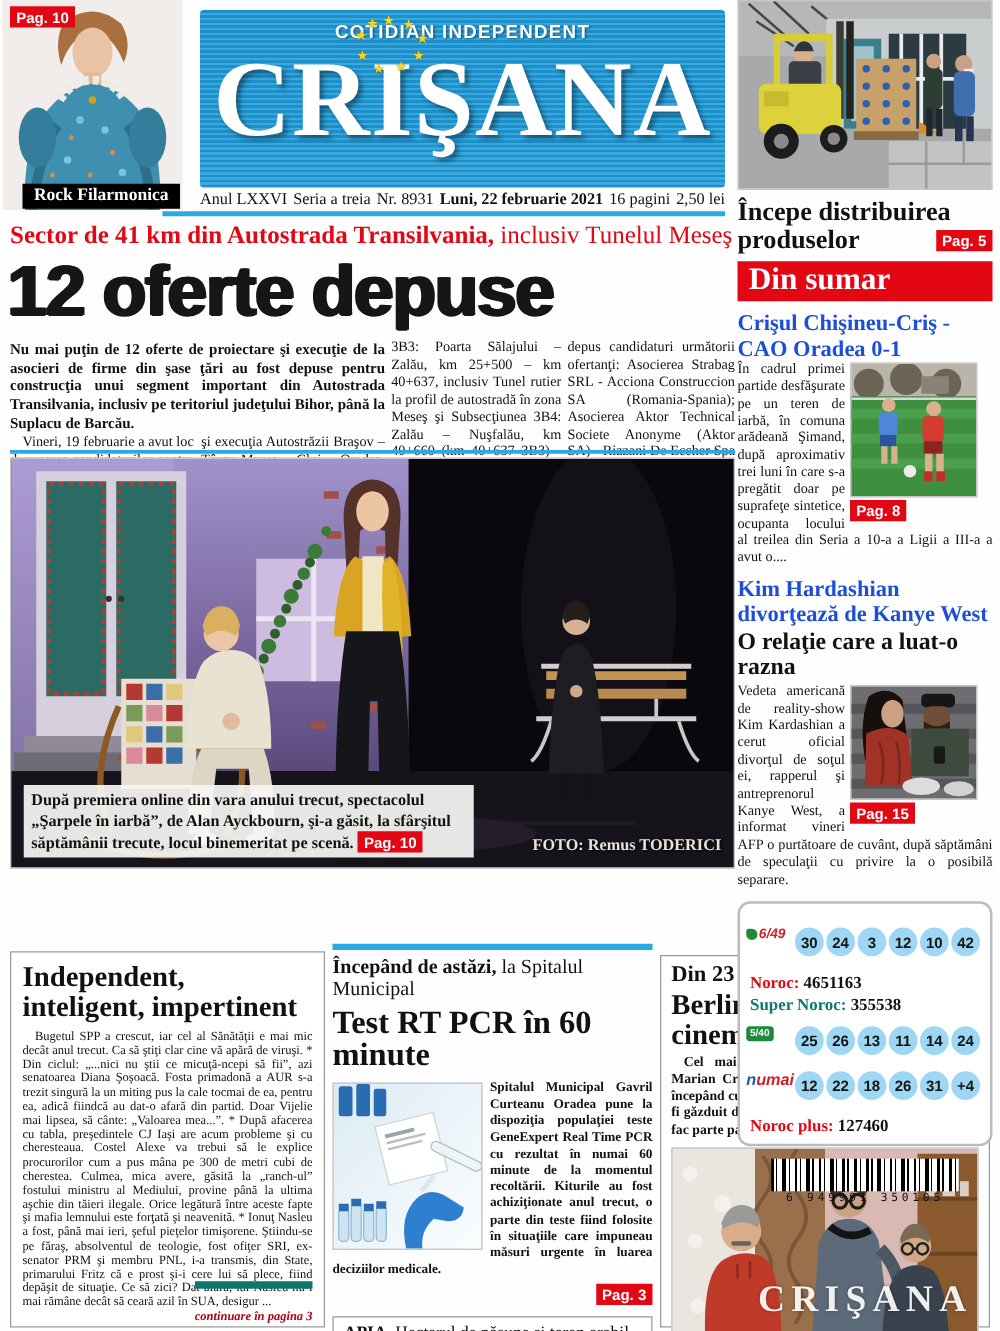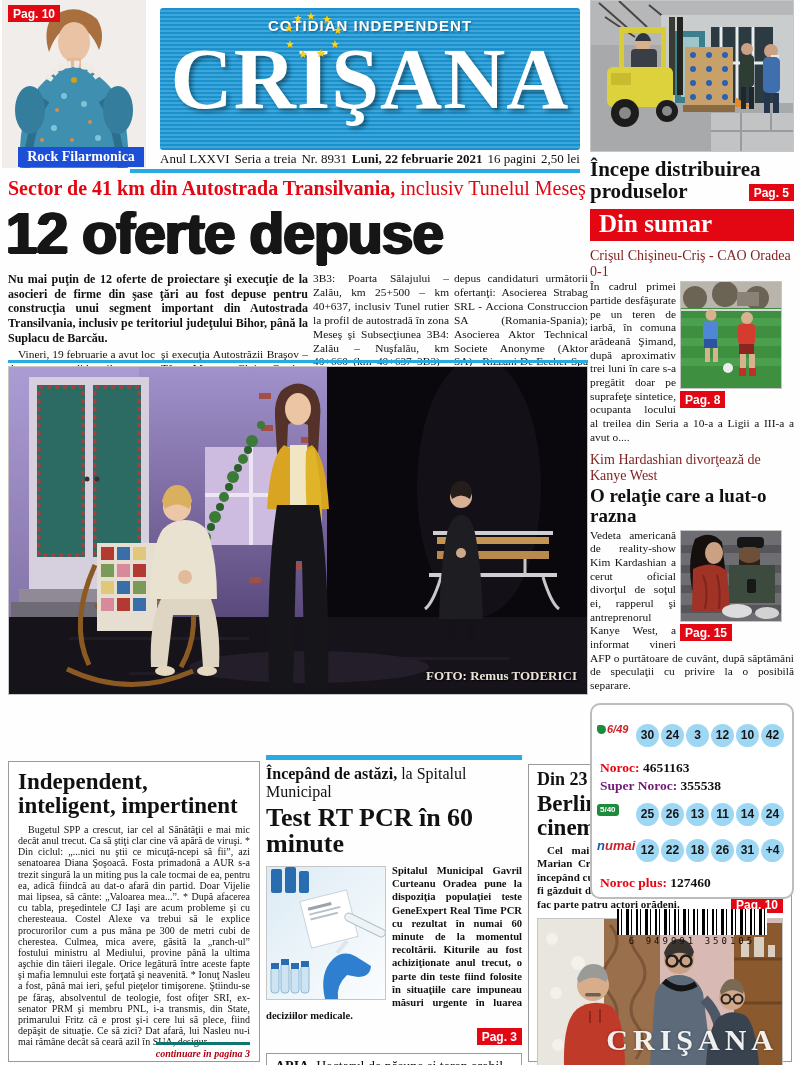--- a/index.html
+++ b/index.html
@@ -5,38 +5,38 @@
   html,body{margin:0;padding:0;background:#e9e9e9;}
   .page{position:relative;width:800px;height:1065px;background:#fefefe;overflow:hidden;
         font-family:"Liberation Serif",serif;color:#111;}
   .abs{position:absolute;}
   .ph{border:1px solid #c6c6c6;box-sizing:border-box;overflow:hidden;background:#ddd;}
   .badge{display:inline-block;background:#e30613;color:#fff;font-family:"Liberation Sans",sans-serif;
          font-weight:bold;font-size:12px;line-height:1;padding:3px 5px 2px;}
   .cyan{background:#29abe2;}
   .just{text-align:justify;}
   .cont{display:block;text-align:right;font-style:italic;font-weight:bold;font-size:10px;color:#b00012;}
-  .cont i{border-top:3px solid #0f766e;padding-top:3px;font-style:italic;text-align:right;}
+  .cont i{border-top:6px solid #0f766e;padding-top:17px;font-style:italic;text-align:right;}
   
   .masthead{left:160px;top:8px;width:420px;height:142px;
     background:repeating-linear-gradient(0deg,#1b90cb 0 2px,#3ba7dc 2px 4px);
     border-radius:3px;}
   .tagline{position:absolute;top:9px;left:0;width:100%;text-align:center;color:#fff;
     font-family:"Liberation Sans",sans-serif;font-weight:bold;font-size:15px;letter-spacing:1px;
     text-shadow:1px 1px 2px rgba(0,0,0,.45);}
   .mast-title{position:absolute;top:18px;left:0;width:100%;text-align:center;color:#fff;
     font-weight:bold;font-size:86px;line-height:1.25;letter-spacing:1px;
     text-shadow:3px 3px 4px rgba(0,0,0,.4);}
   .star{position:absolute;color:#f8d423;font-size:11px;text-shadow:0 0 1px #8a6d00;}
   .infobar{left:160px;top:151px;width:420px;display:flex;justify-content:space-between;
     font-size:13px;align-items:center;}
   
   .promo{left:2px;top:0;width:144px;height:168px;background:#f1efed;}
   .promo .badge{position:absolute;left:6px;top:5px;}
-  .promo-label{position:absolute;left:16px;right:2px;bottom:1px;background:#1d4ed8;color:#fff;
+  .promo-label{position:absolute;left:16px;right:2px;bottom:1px;background:#000000;color:#fff;
     text-align:center;font-weight:bold;font-size:14px;padding:2px 0;}
   
   .kicker{color:#e30613;font-size:20px;line-height:1.1;}
   .hl-main{font-family:"Liberation Sans",sans-serif;font-weight:bold;color:#161616;
     font-size:57px;line-height:1.0;letter-spacing:-1px;white-space:nowrap;
     text-shadow:1.4px 0 #161616,-1.4px 0 #161616,0 1px #161616;margin:6px 0 10px -2px;}
   .cols{display:flex;gap:5px;height:140px;overflow:hidden;}
   .cols p{margin:0;}
   .lead{font-weight:bold;font-size:12px;line-height:1.22;}
   .bodytxt{font-size:11.4px;line-height:1.22;}
@@ -68,21 +68,21 @@
   .ber-body{font-weight:bold;font-size:11px;line-height:1.22;}
   .ber-photo{position:relative;margin-top:5px;}
   .watermark{position:absolute;right:4px;bottom:8px;color:rgba(255,255,255,.92);font-weight:bold;
     font-size:30px;letter-spacing:5px;text-shadow:0 0 3px rgba(0,0,0,.35);}
   
   .sidebar{left:590px;top:0;width:204px;}
   .sb-hl{font-weight:bold;font-size:21px;line-height:1.05;margin-top:6px;position:relative;}
   .sb-hl .badge{position:absolute;right:0;bottom:1px;}
   .sumar{background:#e30613;color:#fff;font-weight:bold;font-size:25px;padding:1px 0 3px 9px;
     margin-top:7px;}
-  .sb-kick{color:#7f1d1d;font-weight:normal;font-size:14px;line-height:1.15;margin-top:7px;}
+  .sb-kick{color:#1d4ed8;font-weight:bold;font-size:18px;line-height:1.15;margin-top:7px;}
   .sb-hl2{font-weight:bold;font-size:19px;line-height:1.05;margin:2px 0 3px;}
   .sb-body{font-size:11.4px;line-height:1.2;}
   .floatimg{float:right;width:114px;margin:1px 0 2px 4px;text-align:left;}
   .floatimg .badge{margin-top:2px;}
   .clear{clear:both;}
   
   .lotto{border:2px solid #bcbcbc;border-radius:10px;margin-top:10px;padding:6px 5px 4px;background:#fff;}
   .lrow{display:flex;align-items:flex-start;gap:2px;margin:13px 0;}
   .llogo{width:37px;flex:0 0 37px;font-style:italic;font-weight:bold;font-size:11px;color:#cc2229;
     font-family:"Liberation Sans",sans-serif;line-height:1;}
@@ -90,21 +90,21 @@
     margin-right:1px;vertical-align:middle;}
   .chip540{display:inline-block;background:#1d8a3c;color:#fff;border-radius:3px;font-size:8px;
     font-style:normal;padding:2px 3px;}
   .jok{color:#cc2229;font-size:13px;}
   .jok::first-letter{color:#1a5bb0;}
   .ball{width:23px;height:23px;flex:0 0 23px;border-radius:50%;background:#9ed7f3;color:#151515;
     display:flex;align-items:center;justify-content:center;font-family:"Liberation Sans",sans-serif;
     font-weight:bold;font-size:12px;}
   .nline{font-size:13.5px;font-weight:bold;margin:2px 0 2px 3px;}
   .nlab{color:#e30613;}
-  .nlab.mag{color:#701a75;}
+  .nlab.mag{color:#0f766e;}
   .barcode{width:150px;margin:10px auto 0;text-align:center;}
   .bars{height:26px;background:repeating-linear-gradient(90deg,#000 0 2px,#fff 2px 4px,#000 4px 5px,
     #fff 5px 9px,#000 9px 12px,#fff 12px 14px,#000 14px 15px,#fff 15px 19px);}
   .bdigits{font-family:"DejaVu Sans Mono",monospace;font-size:9px;letter-spacing:3px;margin-top:1px;}
 </style>
 </head>
 <body>
 
 <div class="page">
 
@@ -301,20 +301,24 @@
         <ellipse cx="198" cy="304" rx="10" ry="5" fill="#e6d9c2"></ellipse>
 
       <path d="M272 24 q17 -15 34 0 q7 11 5 28 l-3 52 h-8 l-1 -46 q-14 -7 -20 0 l-2 46 h-8 l-3 -54 q-1 -16 6 -26" fill="#54322a"></path>
       <ellipse cx="289" cy="42" rx="13" ry="16" fill="#ecc5a5"></ellipse>
       <path d="M258 142 q3 -52 17 -64 l9 5 v60z" fill="#d8a422"></path>
       <path d="M320 142 q-3 -52 -17 -64 l-9 5 v60z" fill="#d8a422"></path>
       <rect x="281" y="78" width="17" height="62" fill="#f0e6c4"></rect>
       <path d="M305 80 q12 50 6 118 l-8 2 q-8 -60 -6 -116z" fill="#e0b428"></path>
       <path d="M260 322 q-3 -116 8 -184 h42 q11 68 9 184 h-23 l-3 -128 h-6 l-3 128z" fill="#16161a"></path>
     </svg>
+    <div class="stage-cap">
+      <span>După premiera online din vara anului trecut, spectacolul „Şarpele în iarbă”, de Alan Ayckbourn, şi-a găsit, la sfârşitul săptămânii trecute, locul binemeritat pe scenă.</span>
+      <span class="badge">Pag. 10</span>
+    </div>
     <div class="stage-credit">FOTO: Remus TODERICI</div>
   </div>
 
   <div class="abs boxed opinion">
     <div class="op-title">Independent, inteligent, impertinent</div>
     <p class="op-body just indent" style="margin:0">Bugetul SPP a crescut, iar cel al Sănătăţii e mai mic decât anul trecut. Ca să ştiţi clar cine vă apără de viruşi. * Din ciclul: „...nici nu ştii ce micuţă-ncepi să fii”, azi senatoarea Diana Şoşoacă. Fosta primadonă a AUR s-a trezit singură la un miting pus la cale tocmai de ea, pentru ea, adică fiindcă au dat-o afară din partid. Doar Vijelie mai lipsea, să cânte: „Valoarea mea...”. * După afacerea cu tabla, preşedintele CJ Iaşi are acum probleme şi cu cheresteaua. Costel Alexe va trebui să le explice procurorilor cum a pus mâna pe 300 de metri cubi de cherestea. Culmea, mica avere, găsită la „ranch-ul” fostului ministru al Mediului, provine până la ultima aşchie din tăieri ilegale. Orice legătură între aceste fapte şi mafia lemnului este forţată şi neavenită. * Ionuţ Nasleu a fost, până mai ieri, şeful pieţelor timişorene. Ştiindu-se pe făraş, absolventul de teologie, fost ofiţer SRI, ex-senator PRM şi membru PNL, i-a transmis, din State, primarului Fritz că e prost şi-i cere lui să plece, fiind depăşit de situaţie. Ce să zici? Dat afară, lui Nasleu nu-i mai rămâne decât să ceară azil în SUA, desigur ...</p>
     <span class="cont"><i>continuare în pagina 3</i></span>
   </div>
 
   <div class="abs centercol">

